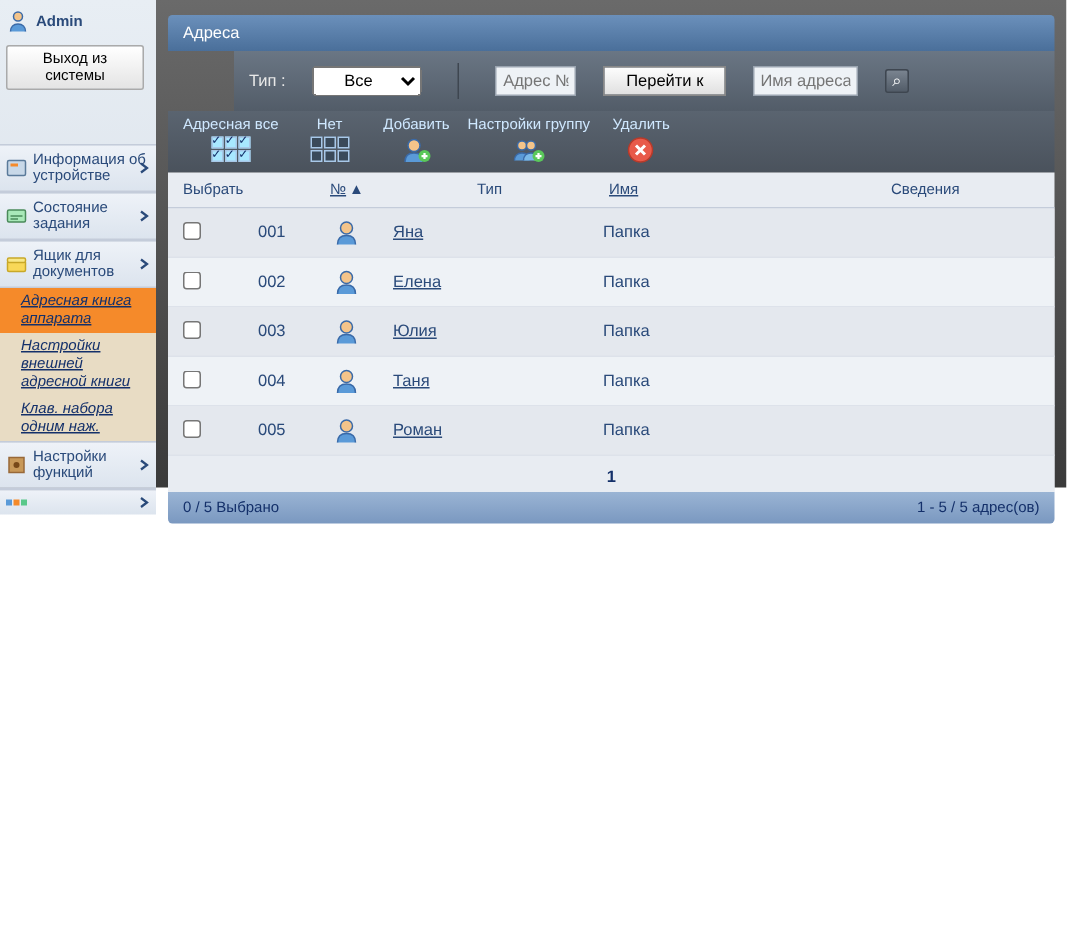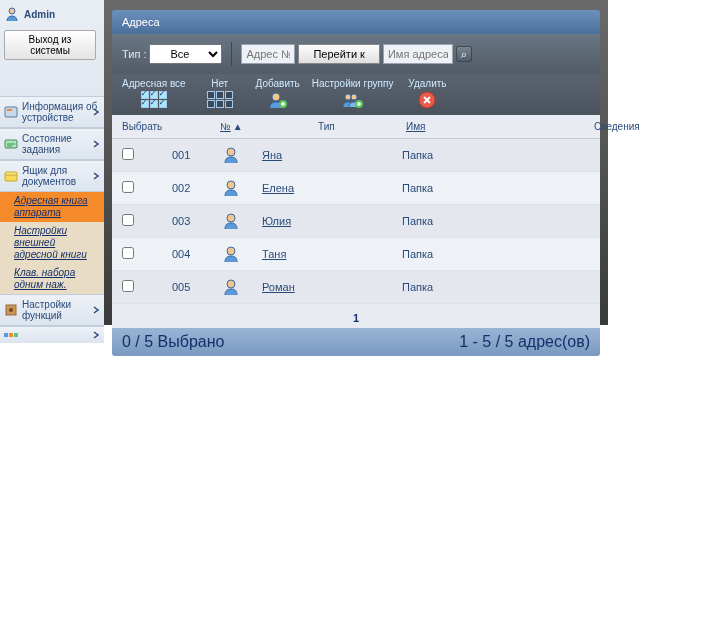--- a/index.html
+++ b/index.html
@@ -1,34 +1,34 @@
 <!DOCTYPE html>
 <html><head>
 <meta charset="utf-8">
 <style>
 * { box-sizing: border-box; margin: 0; padding: 0; font-family: Arial, sans-serif; }
 body { background: #fff; width: 711px; height: 617px; overflow: hidden; }
-.app { display: flex; width: 608px; height: 325px; background: linear-gradient(#6a6a6a,#3a3a3a); }
+.app { display: flex; width: 711px; height: 325px; background: linear-gradient(#6a6a6a,#3a3a3a); }
 .sidebar { width: 104px; background: linear-gradient(#e8eef4,#d4dce6); display: flex; flex-direction: column; font-size: 10px; color: #2a4a7a; }
 .sb-top { padding: 6px 4px; }
 .sb-user { display: flex; align-items: center; gap: 4px; font-weight: bold; }
 .sb-logout { margin-top: 8px; }
 .sb-logout button { font-size: 10px; padding: 3px 4px; background: linear-gradient(#fff,#e4e4e4); border: 1px solid #aaa; border-radius: 2px; cursor: pointer; width: 92px; }
 .sb-items { margin-top: 30px; }
 .sb-item { display: flex; align-items: center; gap: 4px; padding: 4px 4px; border-top: 1px solid #c4ccda; border-bottom: 1px solid #c4ccda; background: linear-gradient(#eef2f8,#dce4ee); cursor: pointer; position: relative; line-height: 11px; }
 .sb-item.active { background: linear-gradient(#5ab8f0,#3a98d8); color: #fff; }
 .sb-item .chev { position: absolute; right: 4px; top: 50%; transform: translateY(-50%); }
 .sb-sub { background: #e8dcc4; }
 .sb-sub a, .sb-item .lbl a { color: inherit; text-decoration: underline; }
 .sb-sub-item { padding: 3px 6px 3px 14px; font-size: 10px; line-height: 12px; cursor: pointer; }
 .sb-sub-item.active { background: #f58a2a; color: #14306a; }
 .sb-sub-item a { color: #14306a; font-style: italic; }
 .main { flex: 1; padding: 10px 8px 0 8px; display: flex; flex-direction: column; min-width: 0; }
 .panel-title { background: linear-gradient(#6b90bb,#4a6f9a); color: #fff; font-size: 11px; padding: 6px 10px; border-radius: 3px 3px 0 0; }
-.filter-bar { background: linear-gradient(#6a7684,#525c68); padding: 8px 10px; display: flex; align-items: center; gap: 3px; font-size: 11px; color: #e8e8e8; }
+.filter-bar { background: linear-gradient(#6a7684,#525c68); padding: 8px 10px; display: flex; align-items: center; gap: 18px; font-size: 11px; color: #e8e8e8; margin-left: 44px; }
 .filter-bar .divider { width: 1px; height: 24px; background: #3e4650; margin: 0 6px; }
 select { font-size: 11px; padding: 2px 16px; min-width: 72px; }
 input[type=text] { font-size: 11px; padding: 3px 4px; border: 1px solid #9aa4b0; background: #eef2f6; }
 .go-btn { font-size: 11px; padding: 3px 14px; background: linear-gradient(#fdfdfd,#e0e0e0); border: 1px solid #888; cursor: pointer; }
 .search-ic { width: 16px; height: 16px; background: linear-gradient(#7a8490,#525c68); border: 1px solid #3e4650; display: flex; align-items: center; justify-content: center; cursor: pointer; color:#fff; font-size:11px; border-radius:2px;}
 .toolbar { background: linear-gradient(#5a6470,#4a525c); padding: 4px 10px 6px 10px; display: flex; gap: 10px; font-size: 10px; color: #cfe8ff; }
 .tool { display: flex; flex-direction: column; align-items: center; gap: 2px; cursor: pointer; min-width: 48px; }
 .tool .lbl { text-align: center; white-space: nowrap; }
 .tool .ic { display:flex; align-items:center; justify-content:center;}
 .check-grid { display:grid; grid-template-columns:repeat(3,8px); grid-template-rows:repeat(2,8px); gap:1px;}
@@ -37,21 +37,21 @@
 .cg-box.on::after{content:'✓'; position:absolute; font-size:8px; color:#14306a; left:-1px; top:-3px;}
 .table-wrap { background: #e8ecf2; flex: 1; display: flex; flex-direction: column; }
 .thead { display: grid; grid-template-columns: 50px 50px 40px 140px 1fr; padding: 6px 10px; font-size: 10px; color: #2a4a7a; border-bottom: 1px solid #c4ccda; gap: 48px; }
 .thead .th { display:flex; align-items:center; gap:2px;}
 .thead .link { text-decoration: underline; cursor: pointer; }
 .trow { display: grid; grid-template-columns: 50px 50px 40px 140px 1fr; padding: 7px 10px; font-size: 11px; color: #2a4a7a; align-items: center; background:#eef2f6; border-bottom:1px solid #dde2ea;}
 .trow:nth-child(odd){ background:#e4e8ee;}
 .trow .nm { text-decoration: underline; cursor: pointer; }
 .trow .num { cursor: pointer; }
 .paginator { text-align: center; padding: 8px 0 4px 0; font-size: 11px; color: #14306a; font-weight: bold; background:#e8ecf2;}
-.status-bar { background: linear-gradient(#9ab4d4,#7a98c0); color: #14306a; font-size: 16px; padding: 5px 10px; display: flex; justify-content: space-between; border-radius: 0 0 3px 3px; }
+.status-bar { background: linear-gradient(#9ab4d4,#7a98c0); color: #14306a; font-size: 10px; padding: 5px 10px; display: flex; justify-content: space-between; border-radius: 0 0 3px 3px; }
 svg { display: block; }
 .chev svg{width:8px;height:8px;}
 input[type=checkbox]{ width:12px; height:12px; cursor:pointer;}
 </style>
 </head>
 <body>
 
 <div class="app">
   <div class="sidebar">
     <div class="sb-top">

